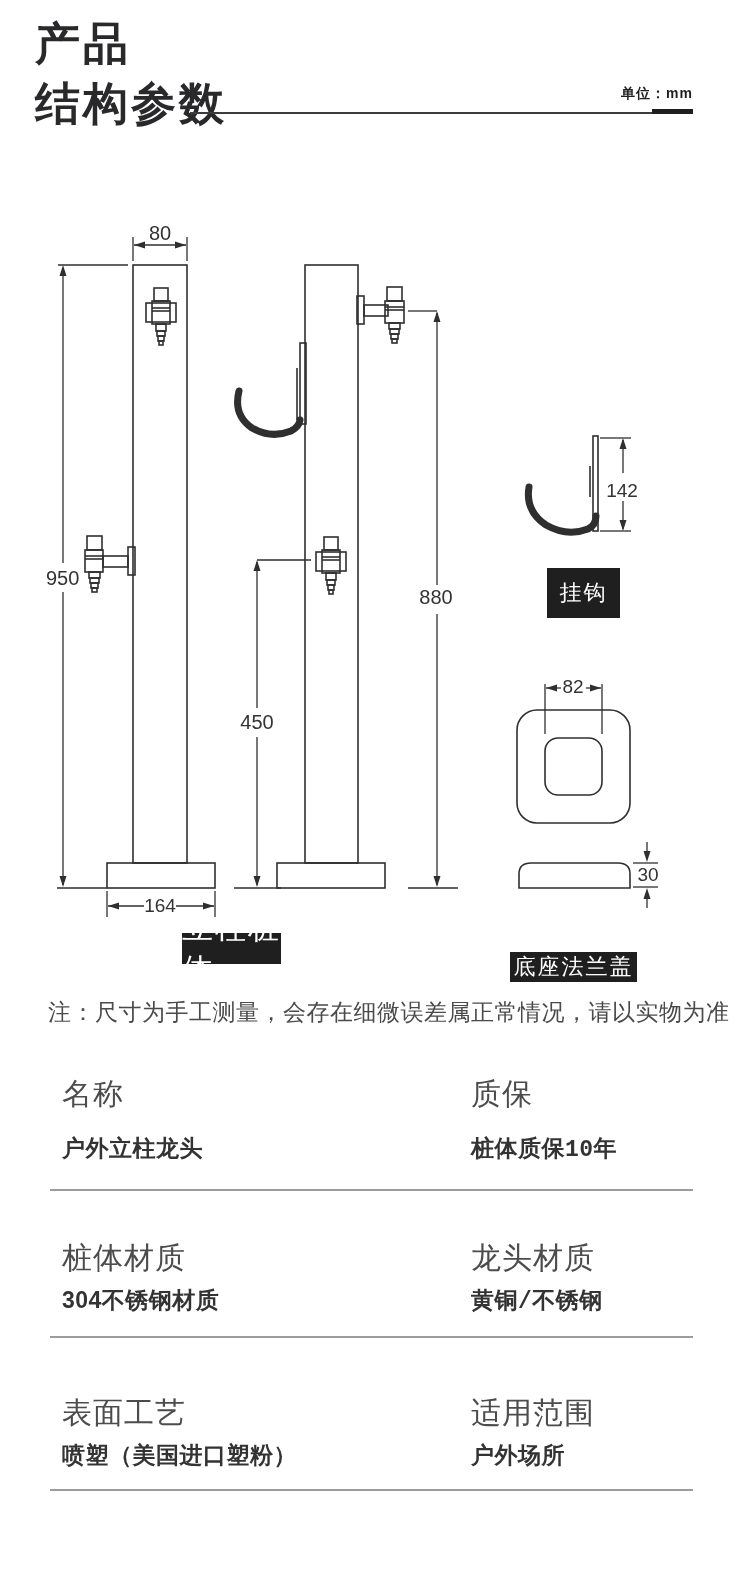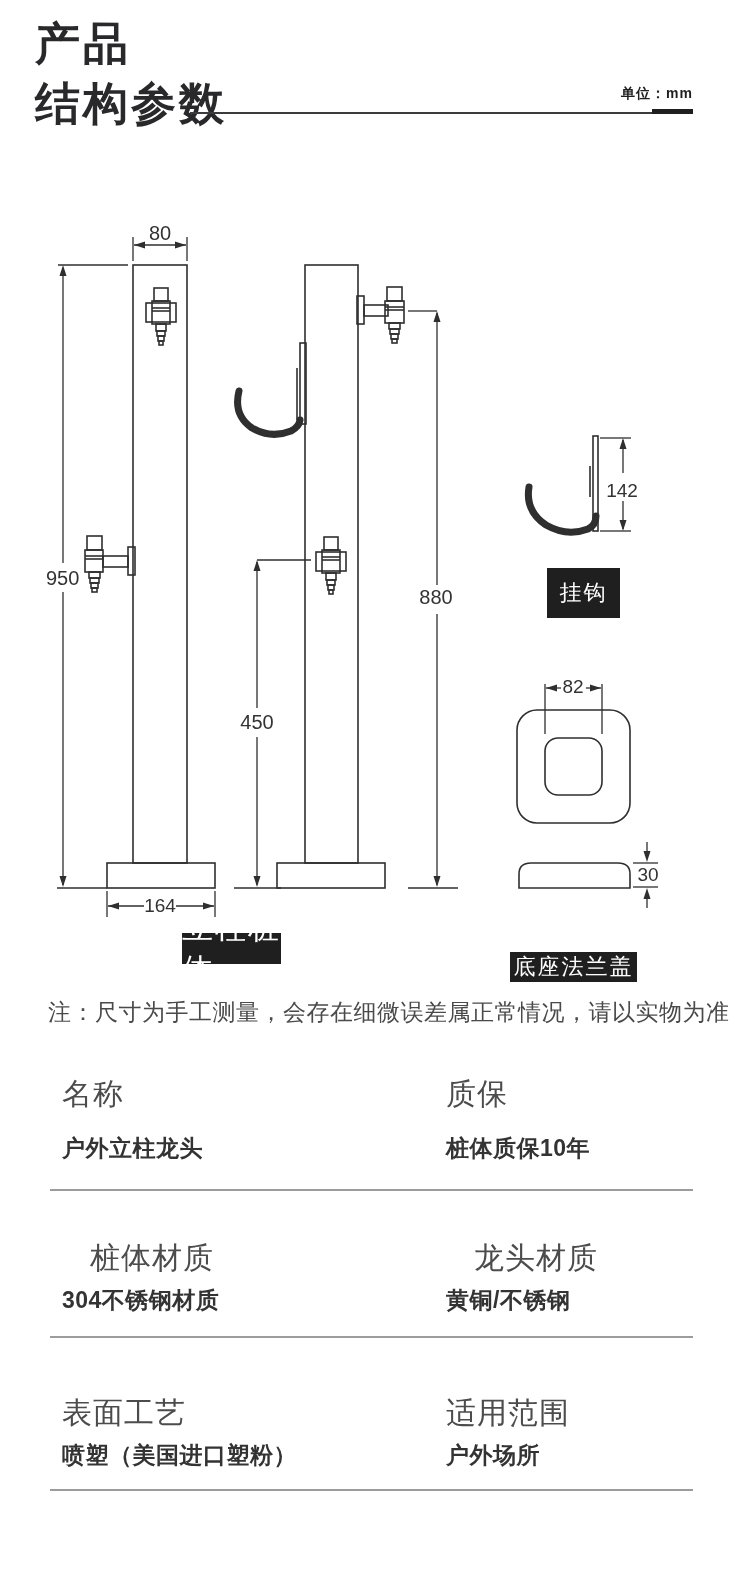--- a/index.html
+++ b/index.html
@@ -13,23 +13,23 @@
   .drawing-svg{position:absolute;left:0;top:0;width:750px;height:960px;}
   .badge{position:absolute;background:#1f1f1f;color:#ffffff;display:flex;align-items:center;
          justify-content:center;letter-spacing:2px;font-weight:500;}
   .badge-hook{left:547px;top:568px;width:73px;height:50px;font-size:22px;}
   .badge-post{left:182px;top:933px;width:99px;height:31px;font-size:31px;}
   .badge-flange{left:510px;top:952px;width:127px;height:30px;font-size:22px;}
   .note{position:absolute;left:48px;top:997px;font-size:23px;color:#4a4a4a;letter-spacing:0.5px;}
   .spec-label{position:absolute;font-size:30px;font-weight:400;color:#4c4c4c;letter-spacing:1px;}
   .spec-value{position:absolute;font-size:23px;font-weight:700;color:#333333;letter-spacing:0.5px;}
   .divider{position:absolute;left:50px;width:643px;height:2px;background:#9c9c9c;}
-  .col-l{left:62px;} .col-r{left:446px;}
+  .col-l{left:62px;} .col-r{left:471px;font-family:Liberation Mono, monospace;}
   .row1-label{top:1074px;} .row1-value{top:1133px;} .div1{top:1189px;}
-  .row2-label{top:1238px;margin-left:28px;} .row2-value{top:1285px;} .div2{top:1336px;}
+  .row2-label{top:1238px;} .row2-value{top:1285px;} .div2{top:1336px;}
   .row3-label{top:1393px;} .row3-value{top:1440px;} .div3{top:1489px;}
   svg line, svg rect, svg path{stroke:#2f2f2f;fill:none;}
   svg polygon{fill:#2f2f2f;stroke:none;}
   svg text{fill:#333333;font-family:"Liberation Sans","DejaVu Sans",sans-serif;}
 </style>
 </head>
 <body>
 
 <div class="page">
 

